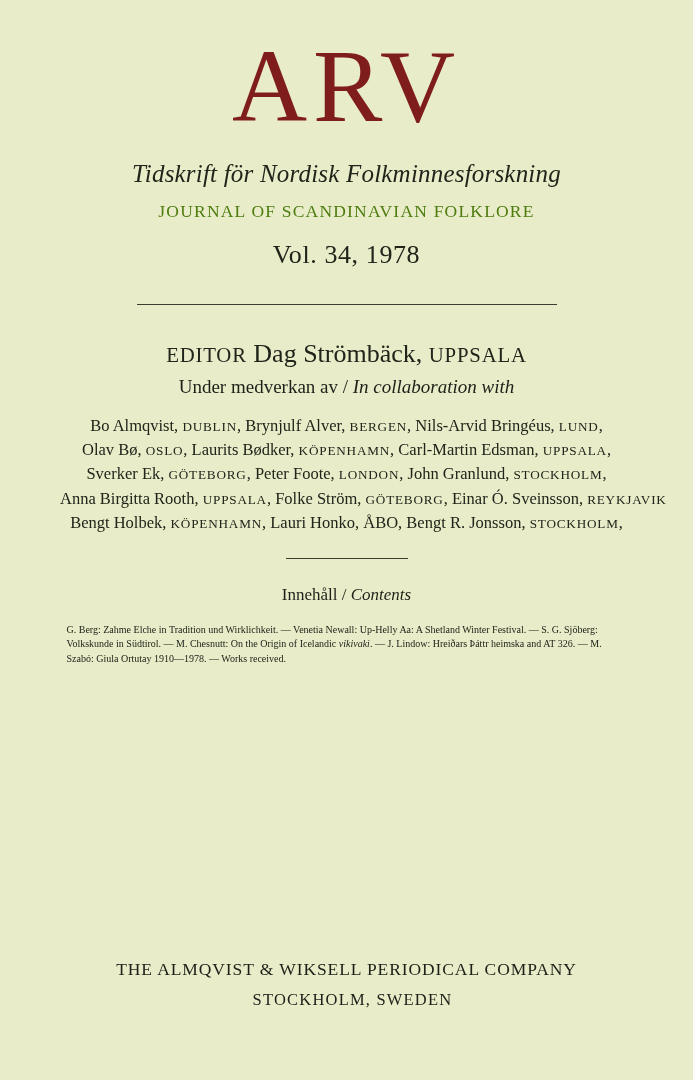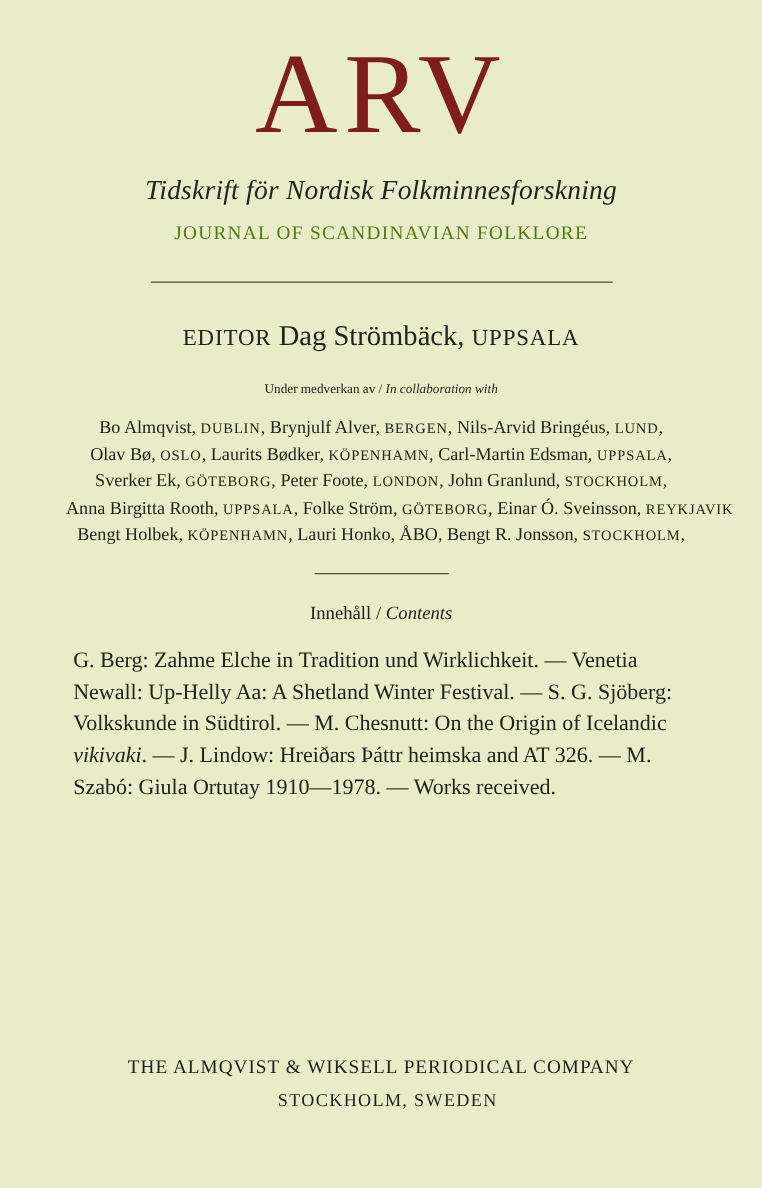--- a/index.html
+++ b/index.html
@@ -82,42 +82,42 @@
     font-size: 26px;
     color: #20241a;
   }
   .sc {
     font-size: 0.80em;
     letter-spacing: 0.8px;
     text-transform: uppercase;
   }
   .collab {
     text-align: center;
-    margin-top: 25px;
-    font-size: 12px;
+    margin-top: 7px;
+    font-size: 19px;
   }
   .collab .it { font-style: italic; }
   .board {
     margin-top: 16px;
     text-align: center;
     font-size: 16.5px;
     line-height: 1.48;
     color: #20241a;
   }
   .board div { white-space: nowrap; }
   .contents-head {
     text-align: center;
     margin-top: 26px;
     font-size: 17px;
   }
   .contents-head .it { font-style: italic; }
   .contents-body {
     margin: 18px auto 0 auto;
     width: 560px;
-    font-size: 20px;
+    font-size: 10px;
     line-height: 1.45;
     text-align: left;
     color: #20241a;
   }
   .contents-body .it { font-style: italic; }
   .publisher {
     position: absolute;
     left: 0;
     right: 0;
     bottom: 108px;
@@ -141,20 +141,21 @@
 
 <div class="page">
 
 
   <div class="arv-title">ARV</div>
 
   <div class="subtitle-it">Tidskrift för Nordisk Folkminnesforskning</div>
 
   <div class="subtitle-caps">Journal of Scandinavian Folklore</div>
 
+  <div class="volume">Vol. 34, 1978</div>
 
   <div class="rule-wide"></div>
 
   <div class="editor-line">
     <span class="sc">Editor</span>
     <span>Dag Strömbäck,</span>
     <span class="sc">Uppsala</span>
   </div>
 
   <div class="collab">

